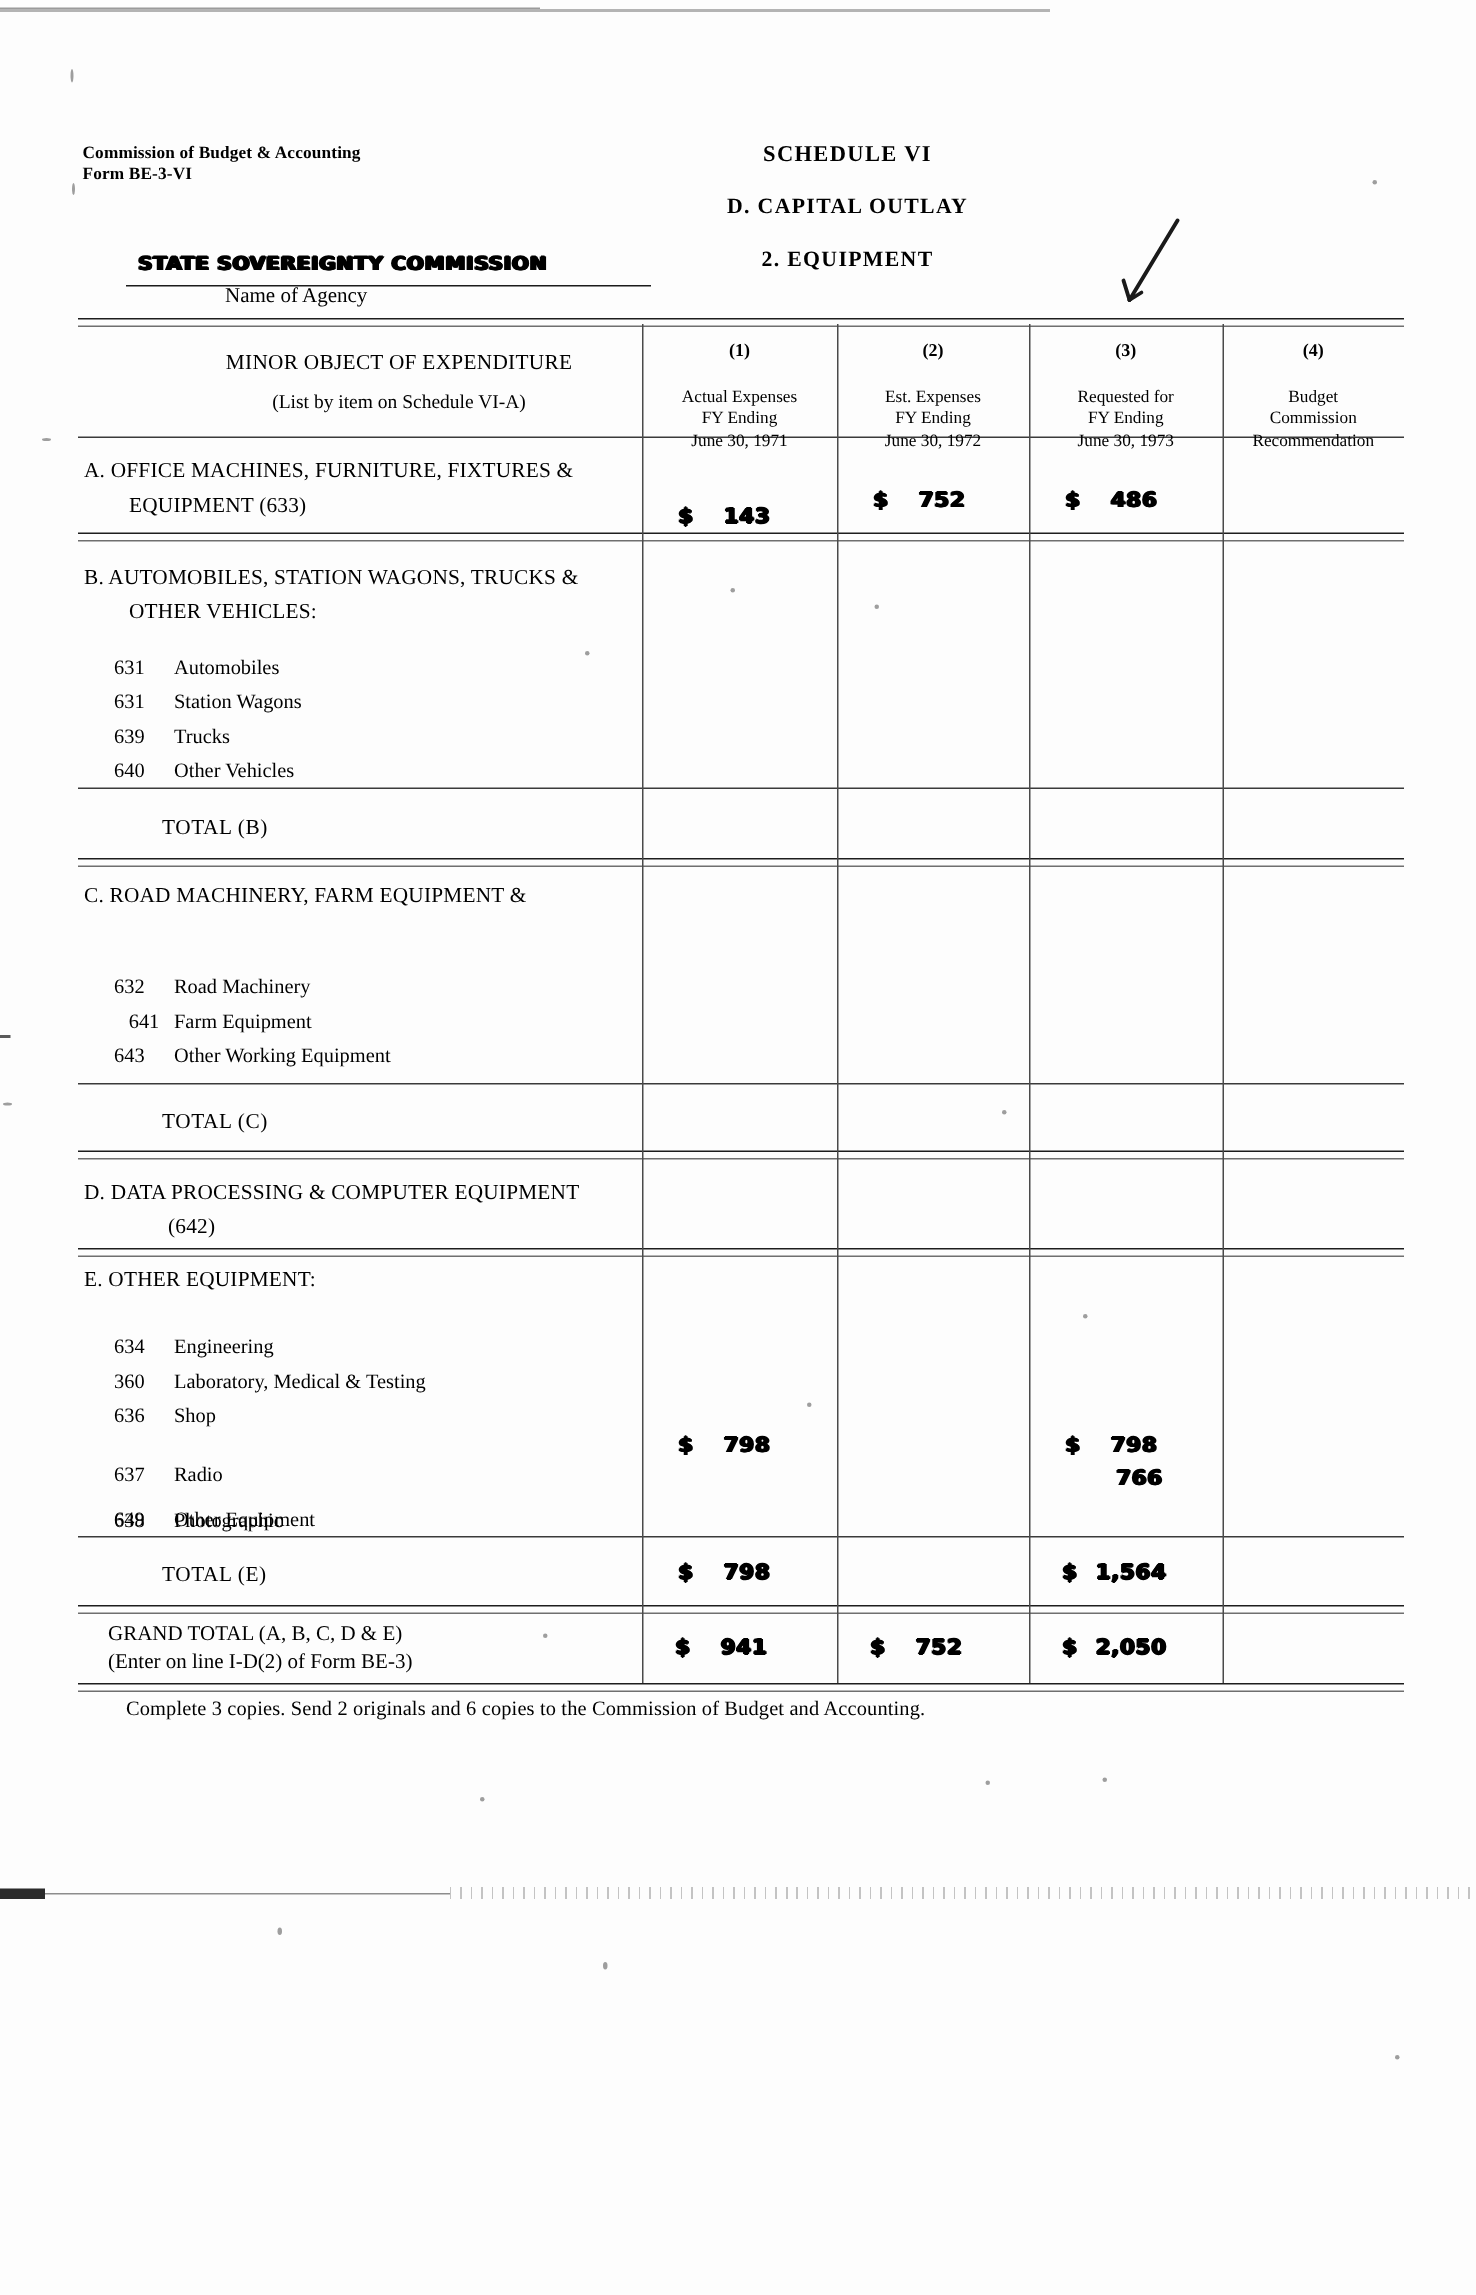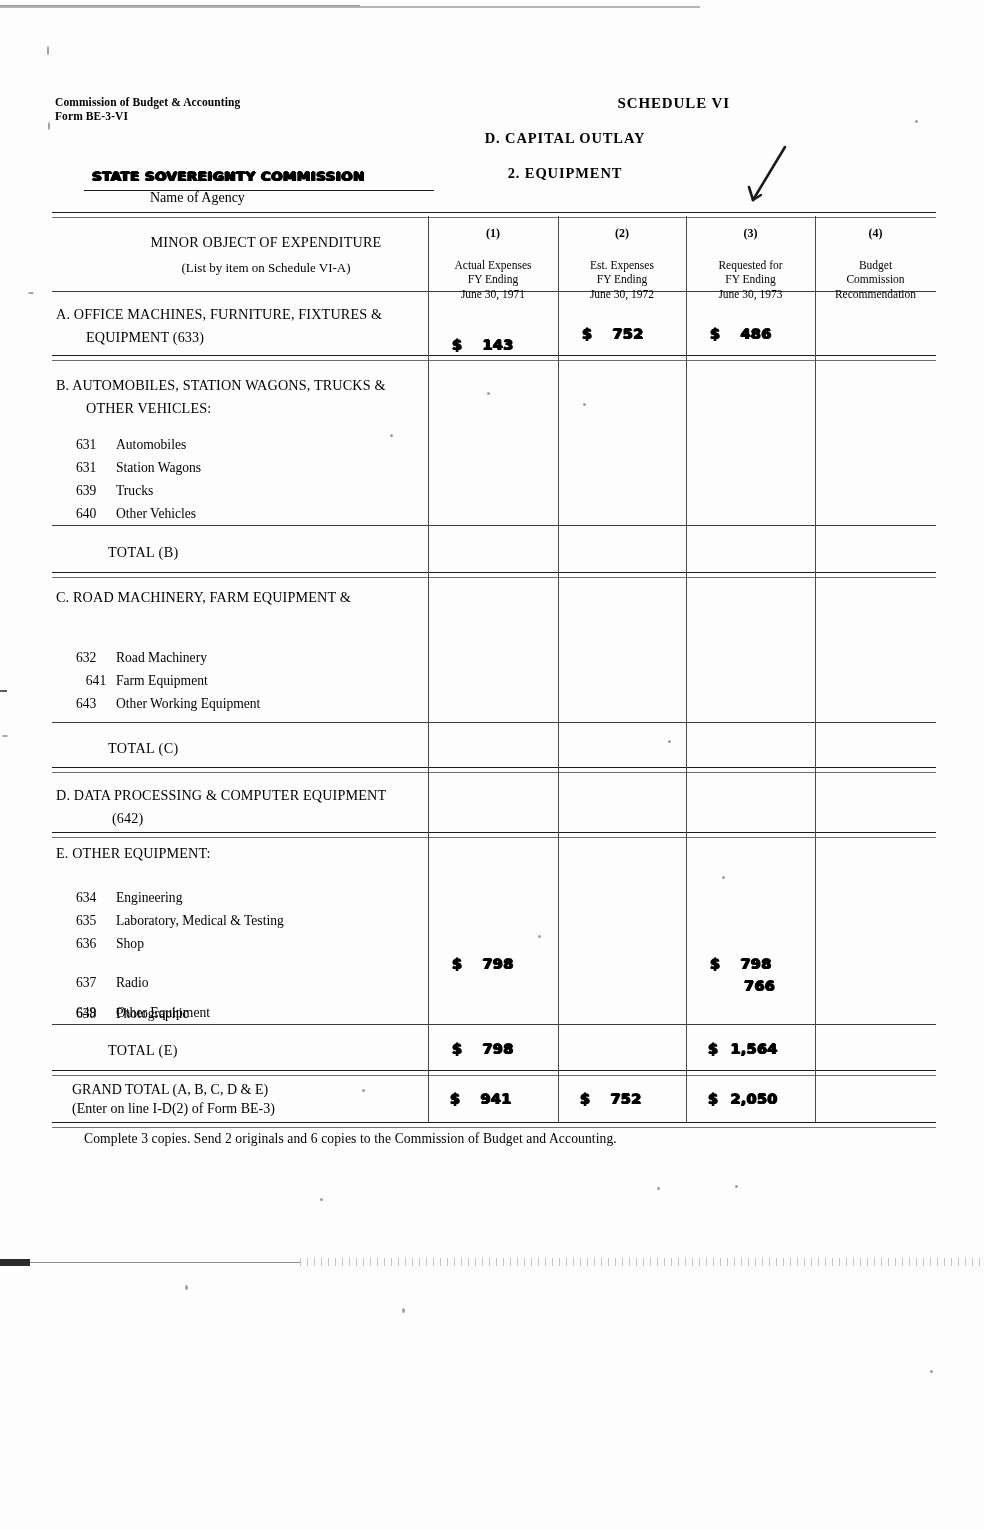--- a/index.html
+++ b/index.html
@@ -77,21 +77,21 @@
     letter-spacing: .1px;
   }
   .sched-block {
     position: absolute;
     left: 400px; top: 95px;
     width: 330px;
     text-align: center;
     font-weight: bold;
     letter-spacing: .9px;
   }
-  .sched-block .l1 { font-size: 15px; text-align: right; }
+  .sched-block .l1 { font-size: 15px; }
   .sched-block .l2 { font-size: 14.5px; margin-top: 18px; }
   .sched-block .l3 { font-size: 14.5px; margin-top: 18px; }
 
   .agency-line {
     position: absolute;
     left: 84px; top: 168px;
     width: 350px;
     border-bottom: 1.4px solid #1b1b1b;
     height: 22px;
     text-align: center;
@@ -398,21 +398,21 @@
     <div class="typed" style="left:658px; top:588px;"></div>
     <div class="typed" style="left:790px; top:588px;"></div>
 
     <div class="sec-head" style="left:4px; top:630px;">
       <span>E. OTHER EQUIPMENT:</span>
     </div>
     <div class="item" style="left:24px; top:678px;">
       <span class="code">634</span><span>Engineering</span>
     </div>
     <div class="item" style="left:24px; top:701px;">
-      <span class="code">635</span><span>Laboratory, Medical &amp; Testing</span>
+      <span class="code">360</span><span>Laboratory, Medical &amp; Testing</span>
     </div>
     <div class="item" style="left:24px; top:724px;">
       <span class="code">636</span><span>Shop</span>
     </div>
     <div class="item" style="left:24px; top:763px;">
       <span class="code">637</span><span>Radio</span>
     </div>
     <div class="item" style="left:24px; top:794px;">
       <span class="code">638</span><span>Photographic</span>
     </div>

